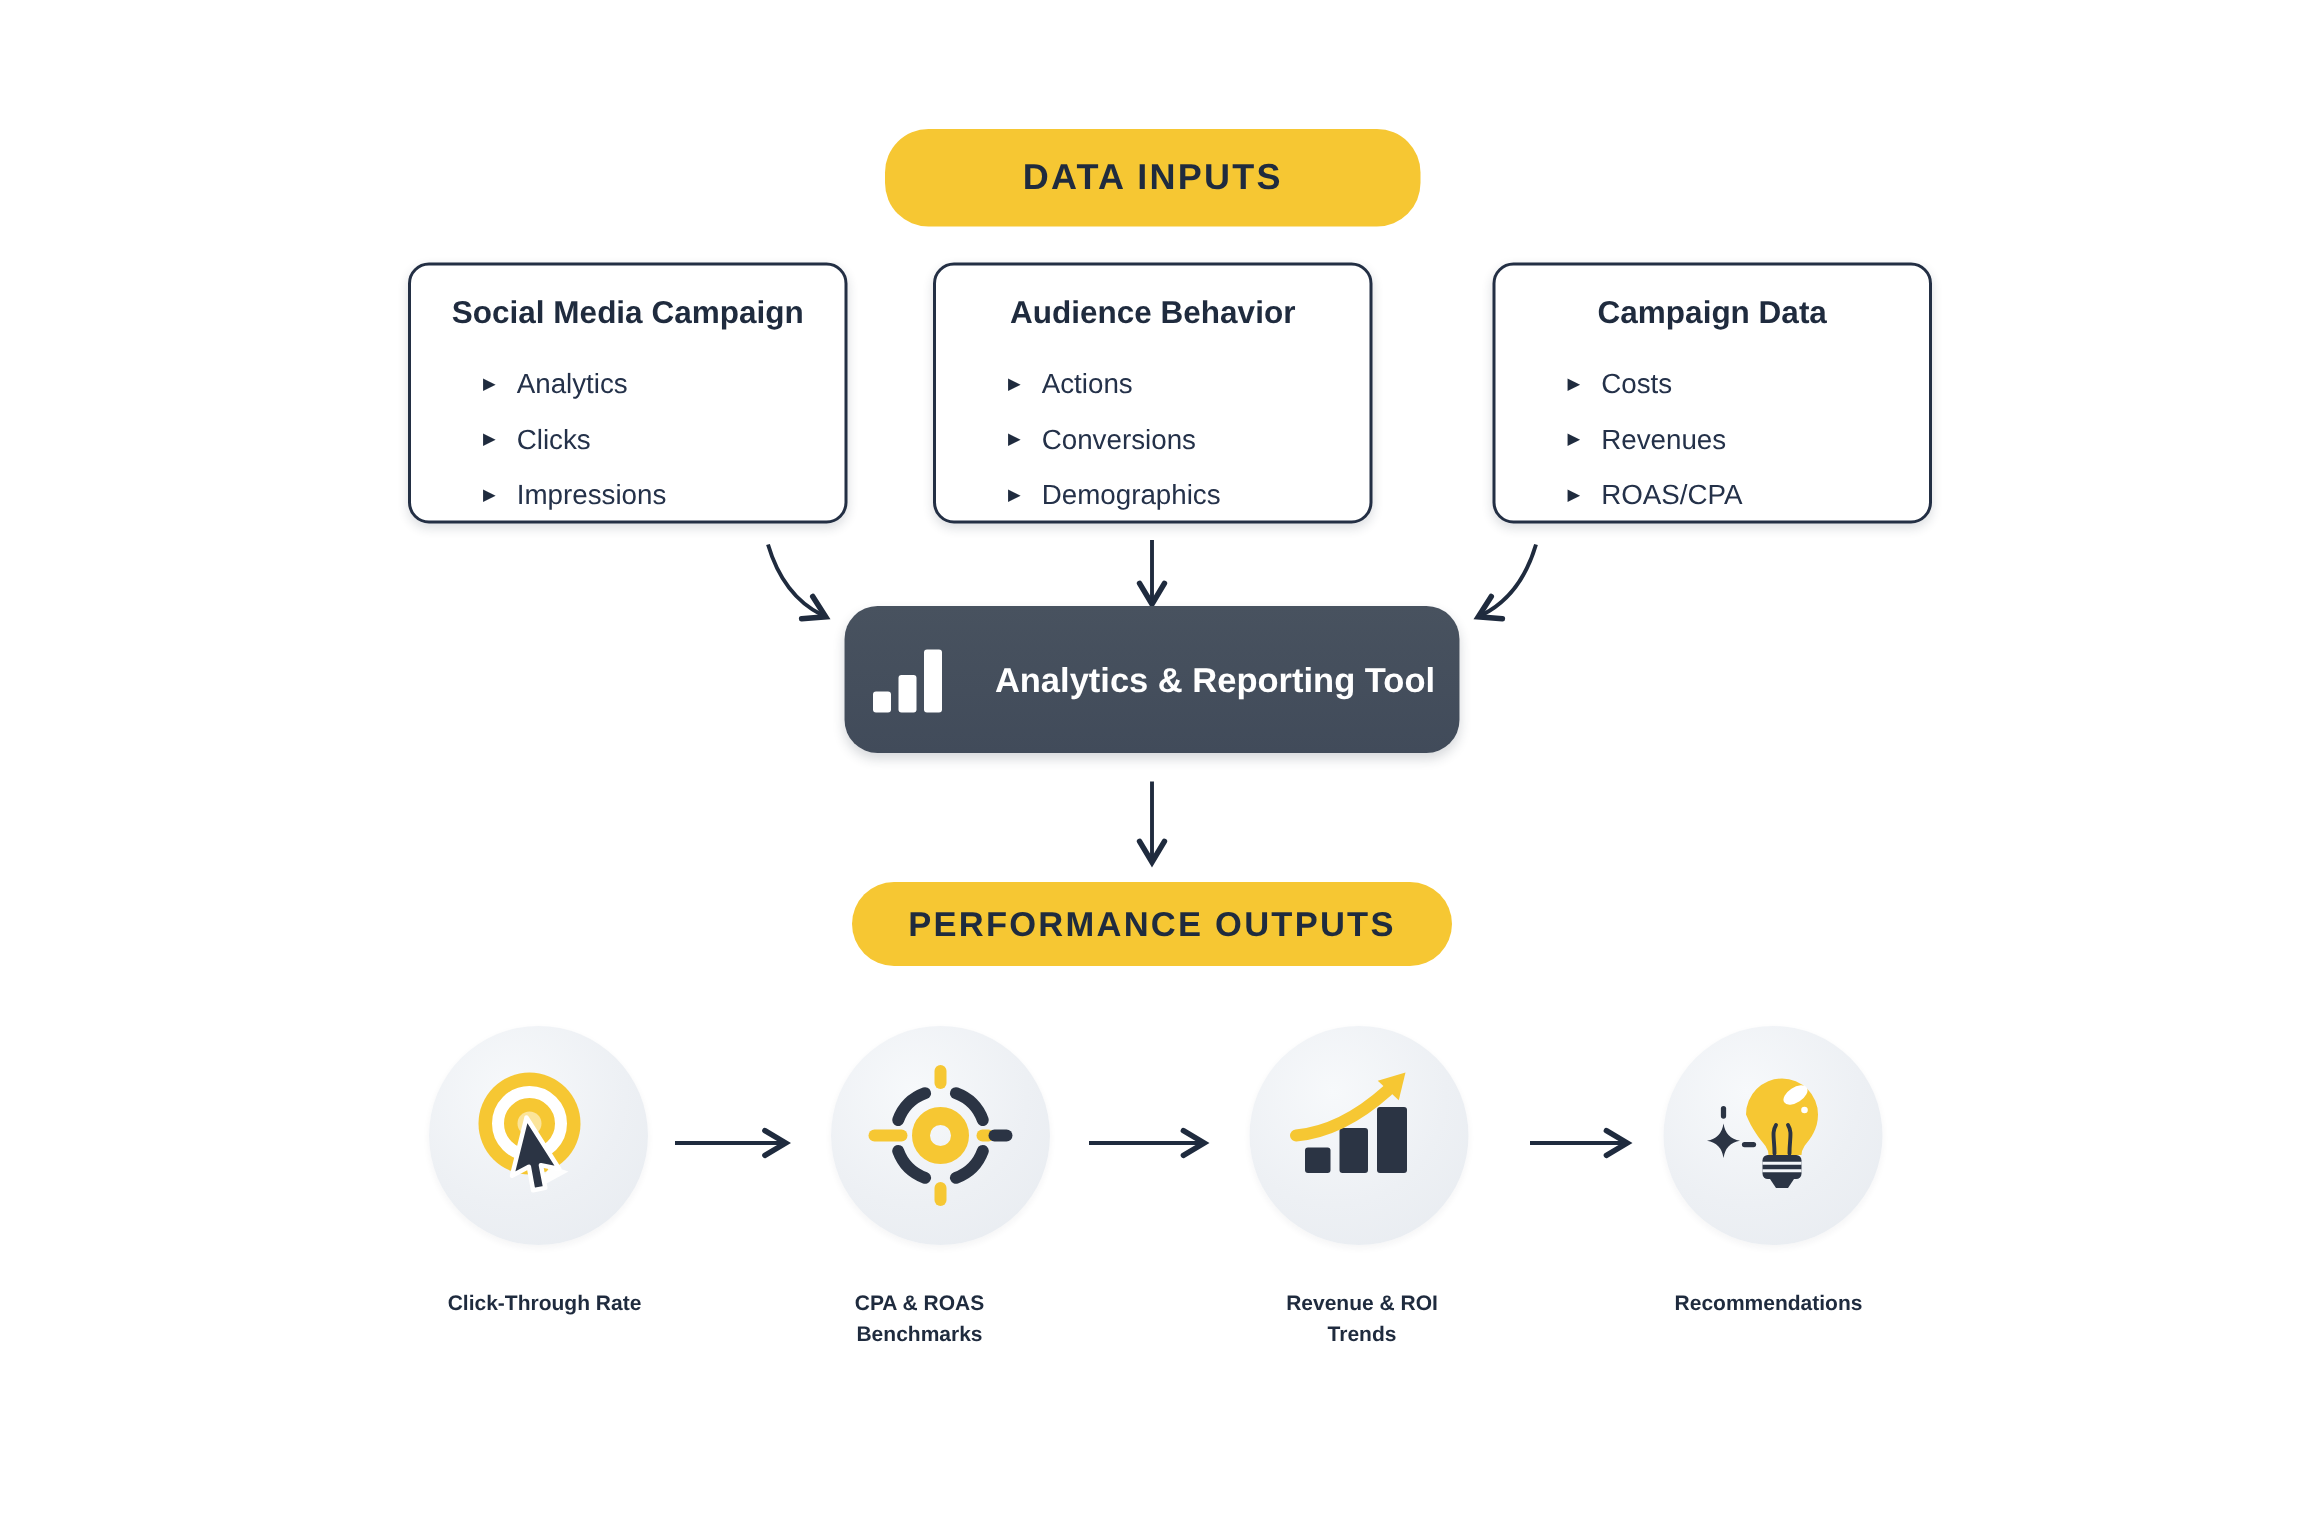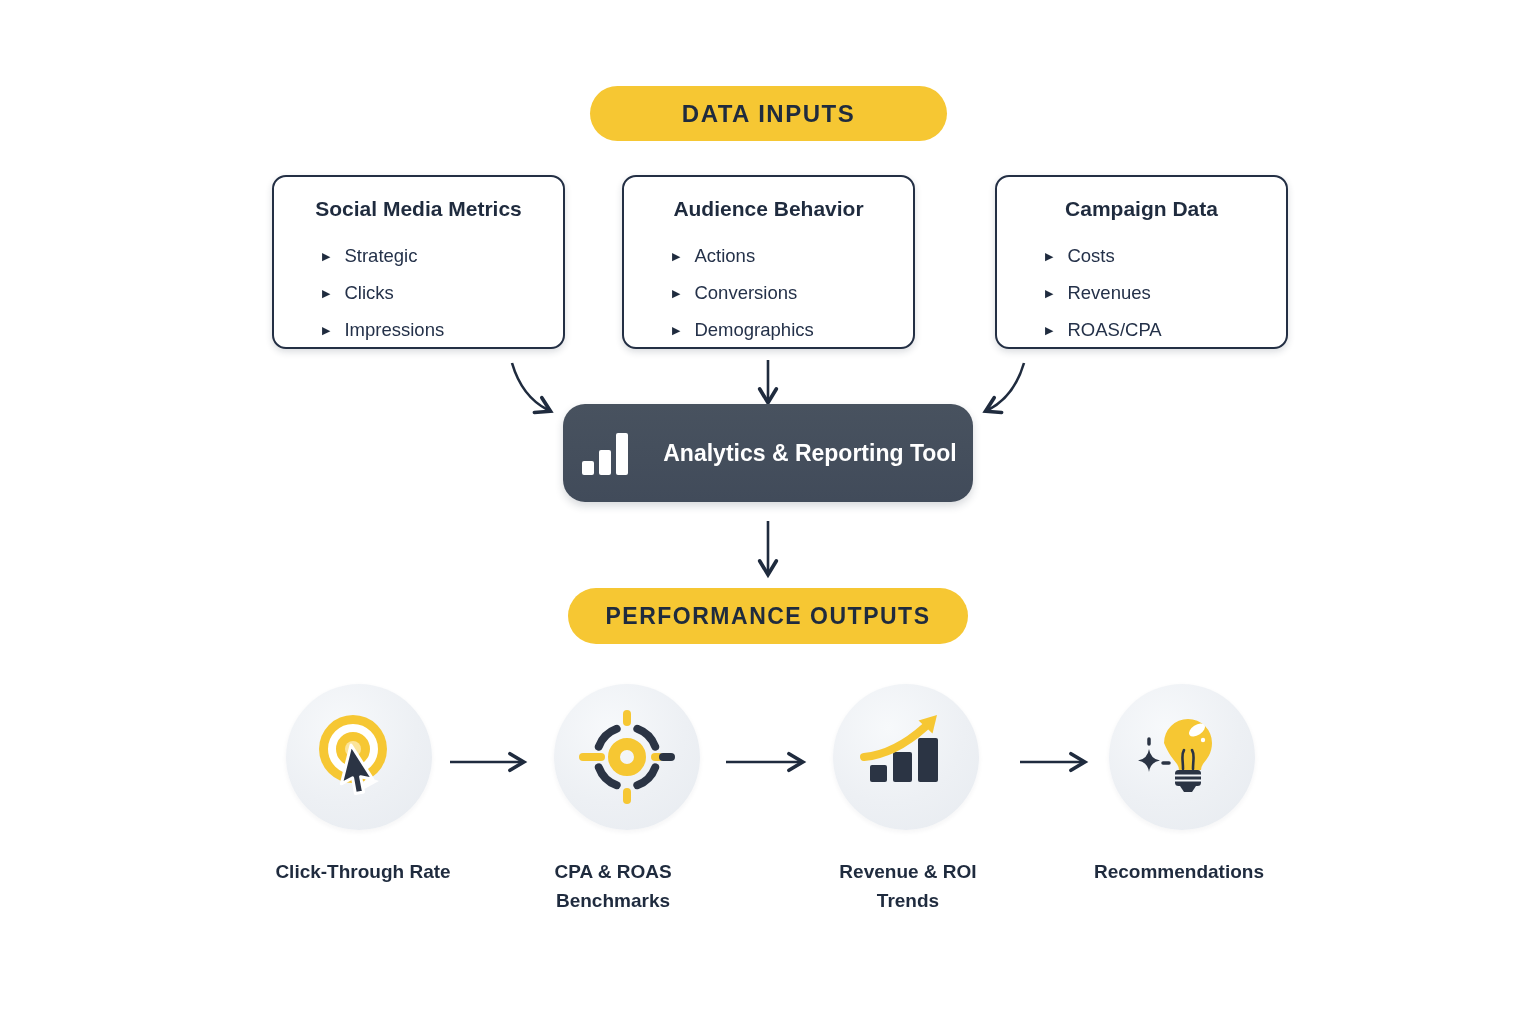--- a/index.html
+++ b/index.html
@@ -11,21 +11,21 @@
   }
   *{margin:0;padding:0;box-sizing:border-box;}
   html,body{background:#ffffff;}
   body{font-family:"Liberation Sans","DejaVu Sans",sans-serif;color:var(--dark-navy);}
   .stage{position:relative;width:1536px;height:1024px;background:#ffffff;overflow:hidden;}
 
   
   .pill{position:absolute;background:var(--accent-yellow);border-radius:29px;
         display:flex;align-items:center;justify-content:center;
         font-weight:bold;font-size:24px;letter-spacing:1.5px;color:var(--dark-navy);}
-  .pill-inputs{left:590px;top:86px;width:357px;height:55px;}
+  .pill-inputs{left:590px;top:86px;width:357px;height:65px;}
   .pill-outputs{left:568px;top:588px;width:400px;height:56px;font-size:23px;}
 
   
   .inbox{position:absolute;top:175px;width:293px;height:174px;background:#fff;
          border:2.5px solid #232F44;border-radius:14px;
          box-shadow:0 3px 7px rgba(31,43,62,0.16);}
   .inbox-1{left:272px;} .inbox-2{left:622px;} .inbox-3{left:971px;margin-left:24px;}
   .inbox h3{font-size:21px;font-weight:bold;color:var(--dark-navy);
             text-align:center;margin-top:20px;}
   .inbox ul{list-style:none;margin-top:16px;padding-left:48px;}
@@ -41,21 +41,21 @@
   .processor-label{color:#ffffff;font-weight:bold;font-size:23px;}
 
   
   .out-circle{position:absolute;top:684px;width:146px;height:146px;border-radius:50%;
               background:radial-gradient(circle at 38% 30%,#F7F9FB 0%,#EDF0F4 55%,#E7EBF0 100%);
               box-shadow:0 2px 5px rgba(31,43,62,0.05);
               display:flex;align-items:center;justify-content:center;}
   .oc-1{left:286px;} .oc-2{left:554px;} .oc-3{left:833px;} .oc-4{left:1109px;}
 
   .out-label{position:absolute;top:858px;width:300px;text-align:center;
-             font-weight:bold;font-size:19px;color:var(--dark-navy);line-height:1.5;}
+             font-weight:bold;font-size:14px;color:var(--dark-navy);line-height:1.5;}
   .ol-1{left:213px;} .ol-2{left:463px;} .ol-3{left:758px;} .ol-4{left:1029px;}
   .out-label span{display:block;}
 
   .arrows{position:absolute;left:0;top:0;width:1536px;height:1024px;pointer-events:none;}
 </style>
 </head>
 <body>
 
 <div class="stage">
 
@@ -72,25 +72,25 @@
       <path d="M768,521 L768,572" marker-end="url(#ah)"></path>
       <path d="M450,762 L521,762" marker-end="url(#ah)"></path>
       <path d="M726,762 L800,762" marker-end="url(#ah)"></path>
       <path d="M1020,762 L1082,762" marker-end="url(#ah)"></path>
     </g>
   </svg>
 
   <div class="pill pill-inputs">DATA INPUTS</div>
 
   <div class="inbox inbox-1">
-    <h3>Social Media Metrics</h3>
+    <h3>Social Media Campaign</h3>
     <ul>
       <li>
           <span class="bullet">▶</span>
-          <span>Strategic</span>
+          <span>Analytics</span>
         </li>
       <li>
           <span class="bullet">▶</span>
           <span>Clicks</span>
         </li>
       <li>
           <span class="bullet">▶</span>
           <span>Impressions</span>
         </li>
     </ul>

